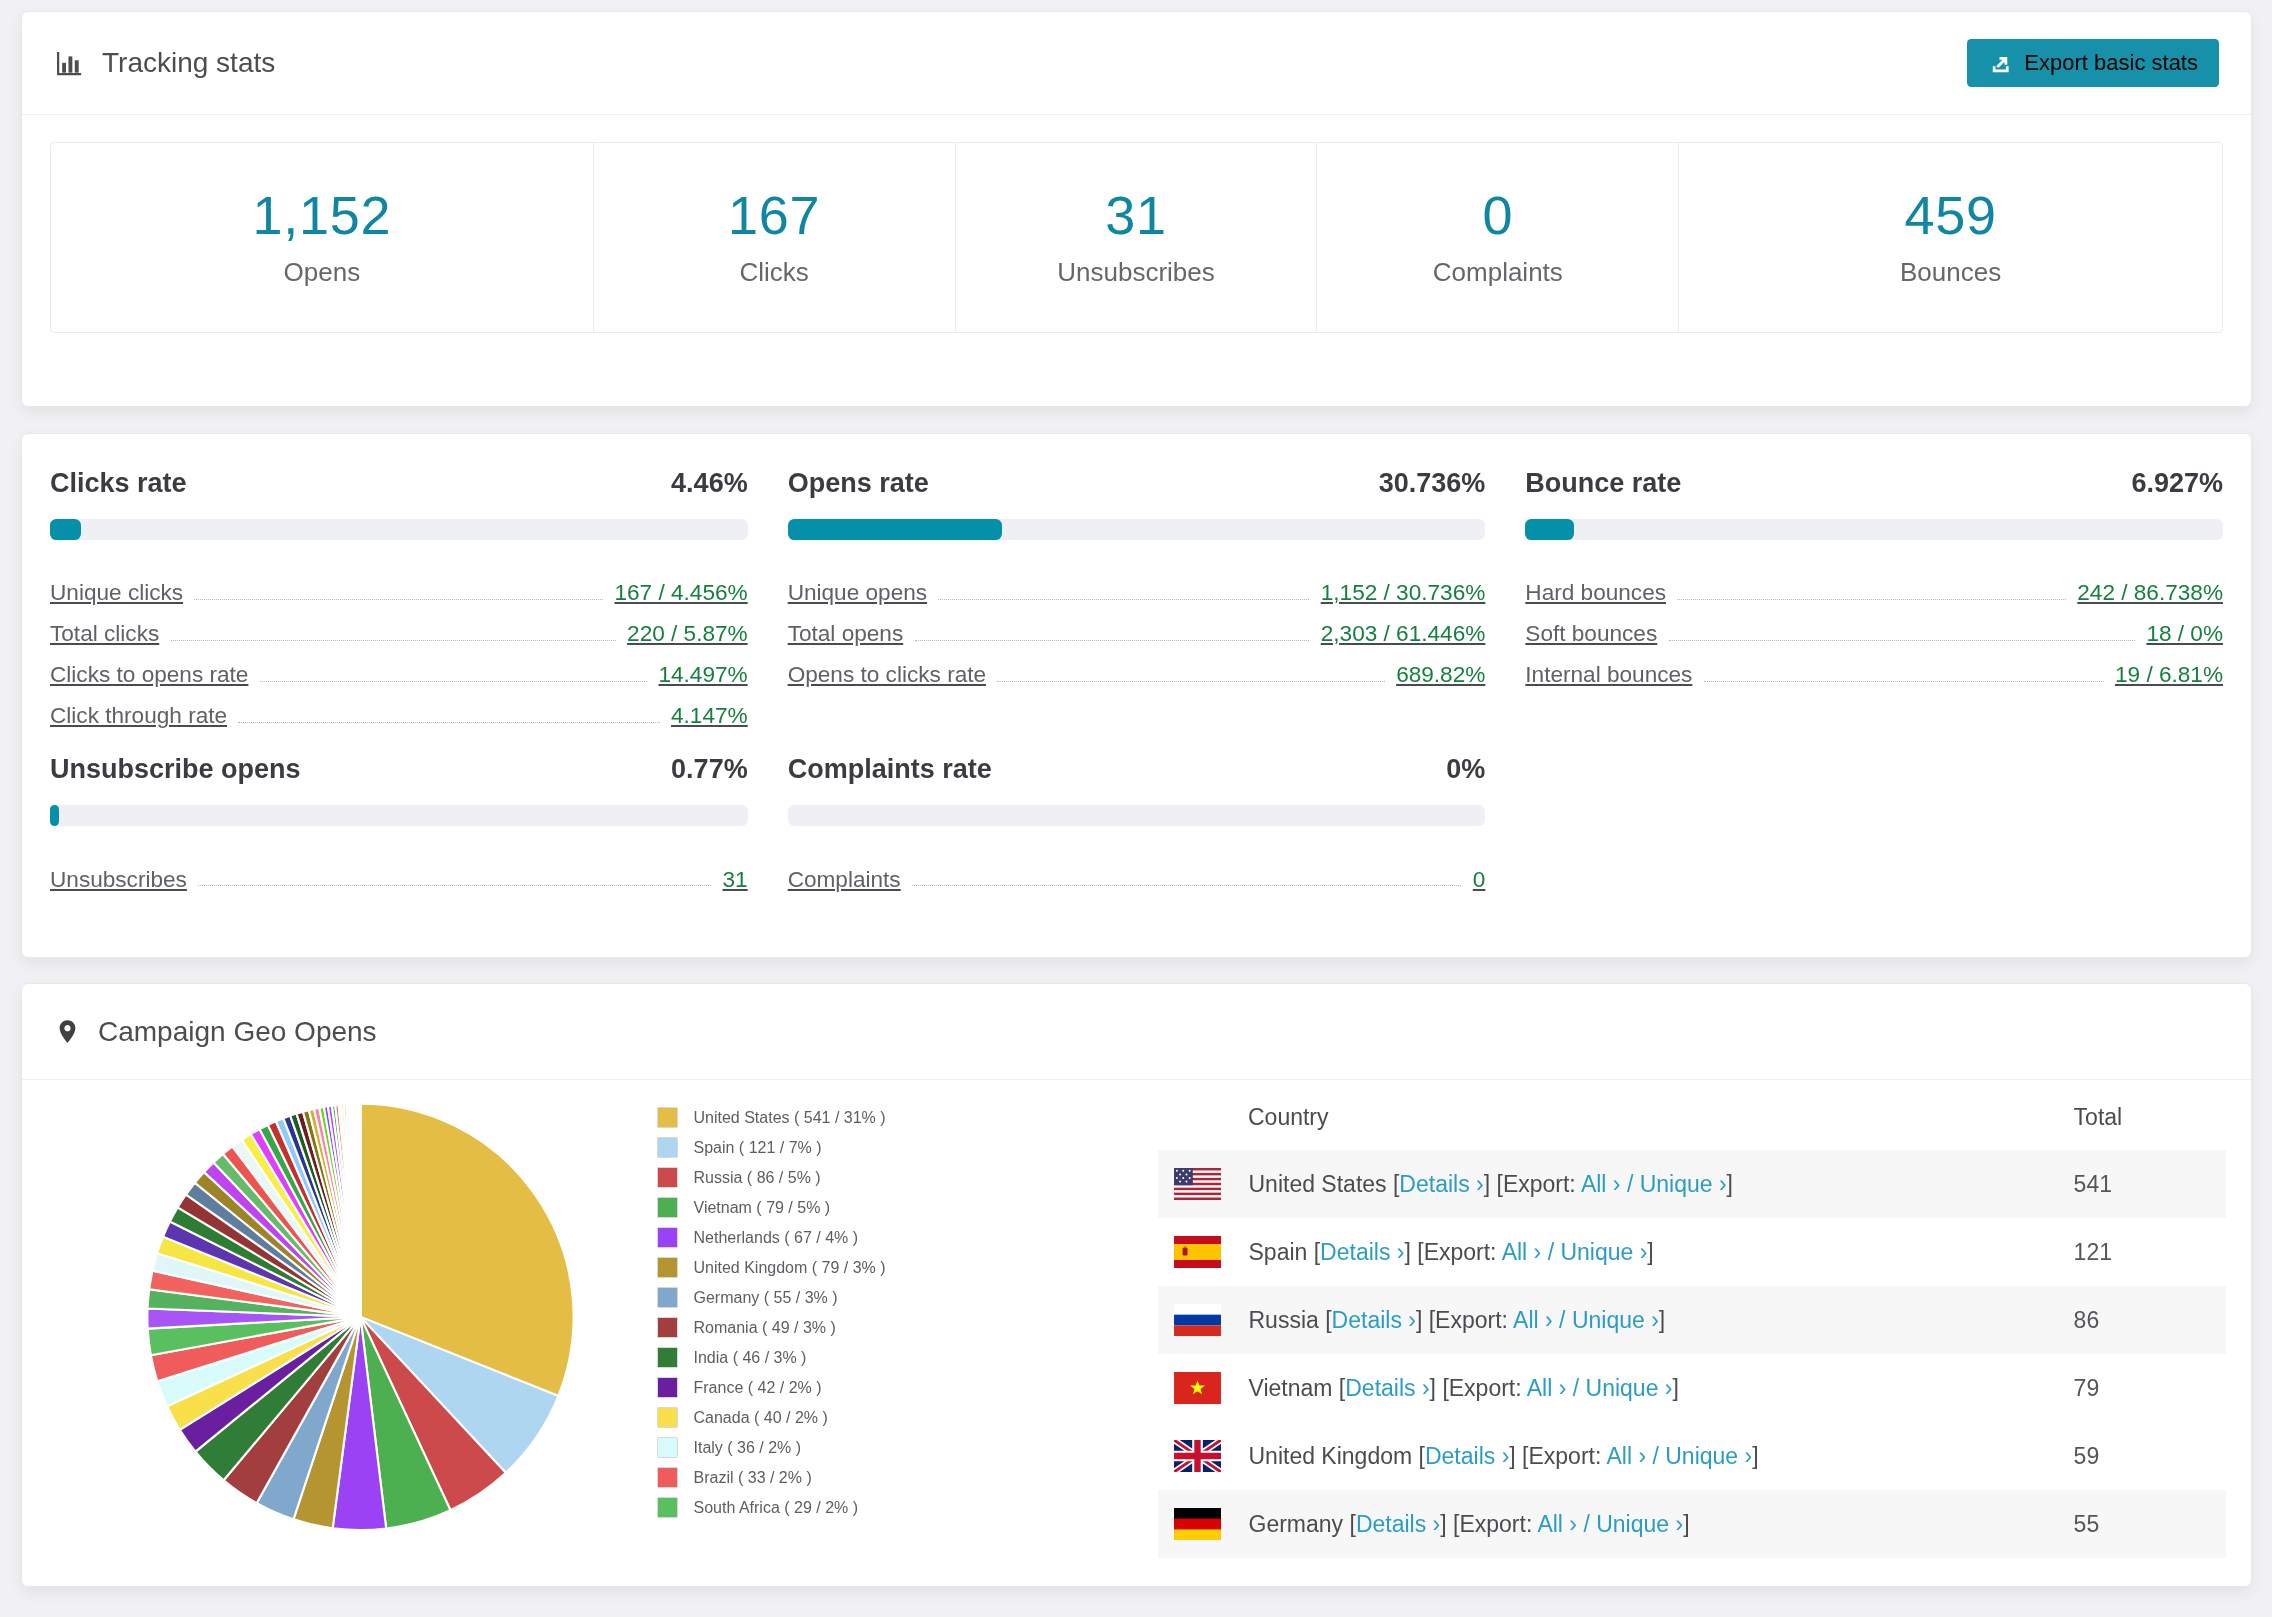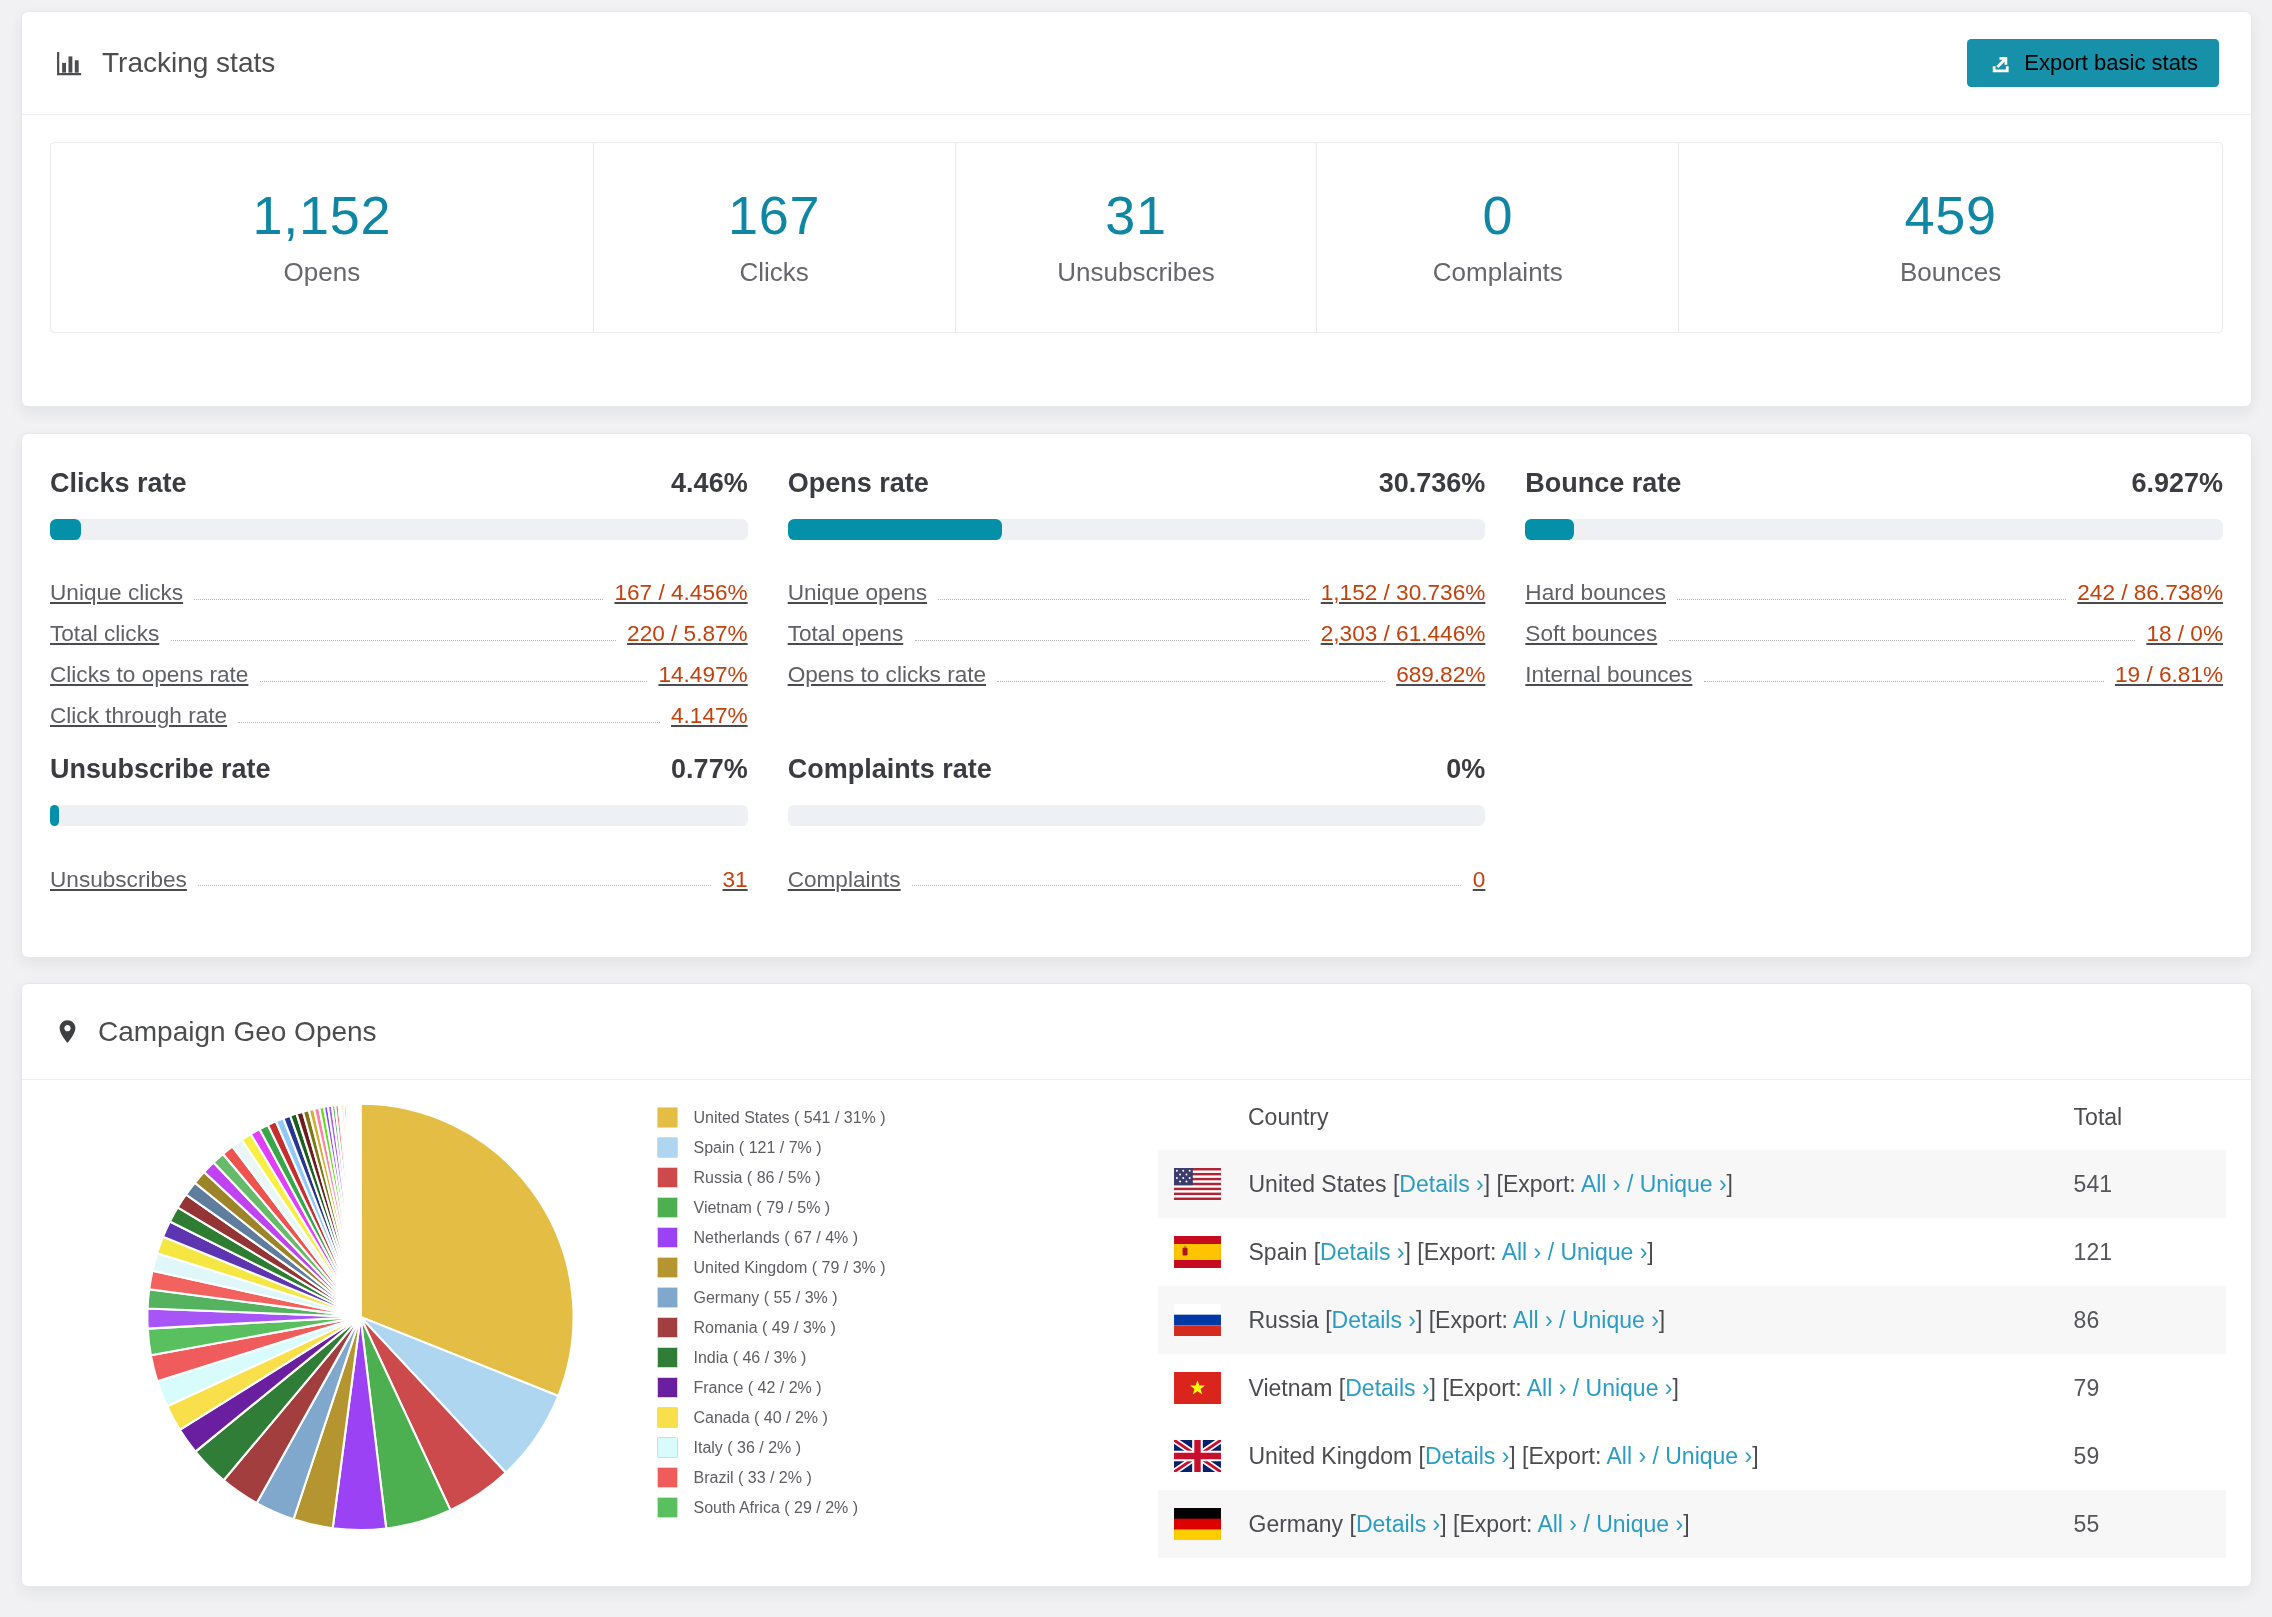--- a/index.html
+++ b/index.html
@@ -30,21 +30,21 @@
   .rates-card { padding:34px 28px 64px; }
   .rates-grid { display:grid; grid-template-columns:1fr 1fr 1fr; column-gap:40px; row-gap:25.4px; }
   .rate-head { display:flex; justify-content:space-between; align-items:baseline;
                font-size:27px; font-weight:700; color:#3b3c41; }
   .bar { height:21px; background:#eef0f4; border-radius:6.4px; margin-top:20px; }
   .fill { height:100%; background:#0590a9; border-radius:6.4px; width:0; }
   .rate-rows { margin-top:25.4px; }
   .r-row { display:flex; align-items:flex-end; height:41px; font-size:22.6px;text-decoration:underline; }
   .r-label { color:#606166; white-space:nowrap; }
   .dots { flex:1; border-bottom:1.4px dotted #b5b6ba; margin:0 11.3px 6.4px; min-width:28px; }
-  .r-val { color:#c2410c; white-space:nowrap; }
+  .r-val { color:#15803d; white-space:nowrap; }
 
   
   .geo-card { height:604px; overflow:hidden; margin-bottom:0; }
   .geo-head { height:96px; }
   .geo-body { display:flex; padding:4.2px 25.4px 0 28px; }
   .pie-wrap { width:593px; height:494px; margin-left:14px; flex:none; }
   .legend { list-style:none; margin:0; padding:18.4px 0 0; width:501px; flex:none; }
   .legend-item { display:flex; align-items:center; height:30px; cursor:pointer; }
   .swatch { width:21px; height:21px; border:1.4px solid #d8d8db; border-radius:1.4px; margin-right:15.5px; flex:none; }
   .legend-label { font-size:16px; color:#5d5e63; white-space:nowrap; }
@@ -193,21 +193,21 @@
           <div class="r-row">
               <span class="r-label">Internal bounces</span>
               <span class="dots"></span>
               <span class="r-val">19 / 6.81%</span>
             </div>
         </div>
       </div>
 
       <div class="rate-panel">
         <div class="rate-head">
-          <span>Unsubscribe rate</span>
+          <span>Unsubscribe opens</span>
           <span>0.77%</span>
         </div>
         <div class="bar">
             <div class="fill" style="width: 0.77%; min-width: 8.5px;"></div>
           </div>
         <div class="rate-rows">
           <div class="r-row">
               <span class="r-label">Unsubscribes</span>
               <span class="dots"></span>
               <span class="r-val">31</span>

